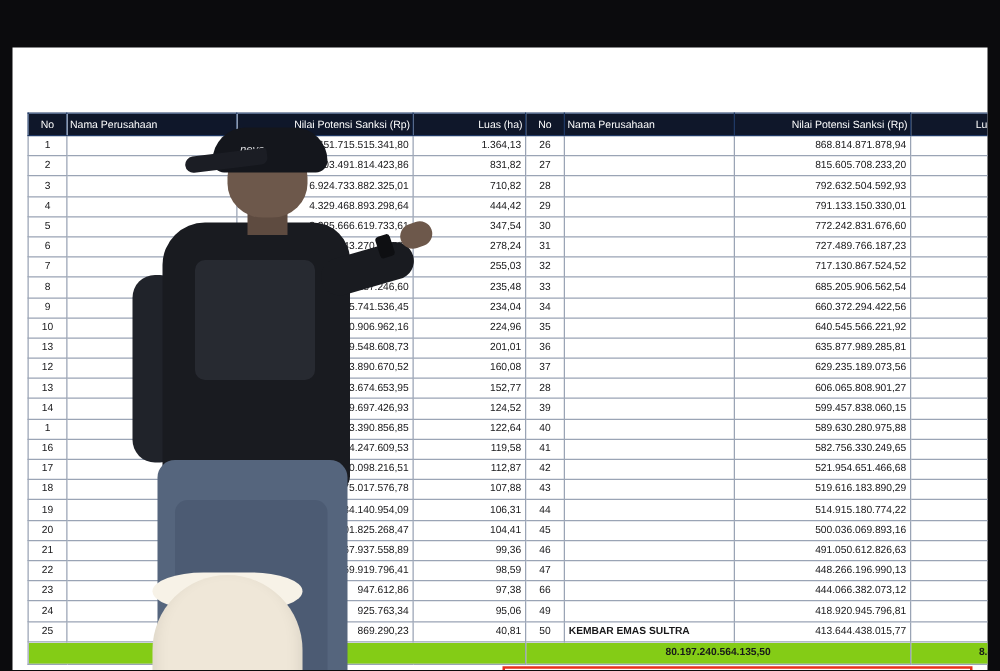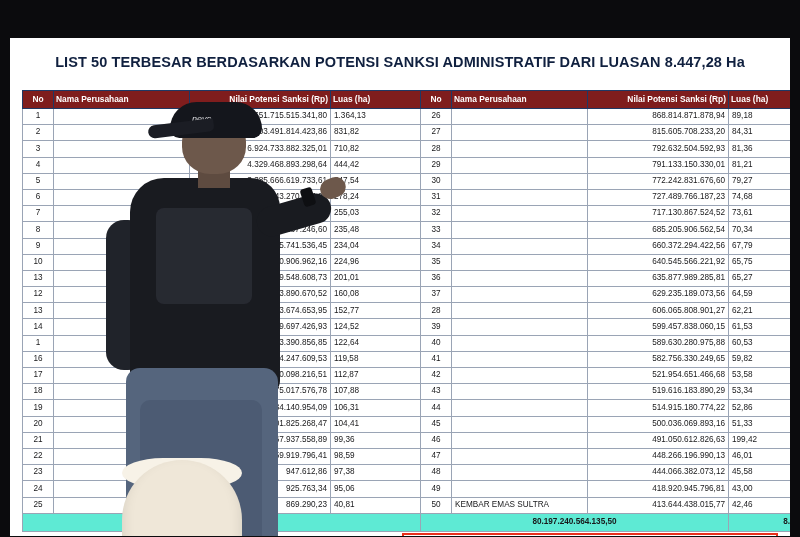--- a/index.html
+++ b/index.html
@@ -44,48 +44,48 @@
   }
   table.main {
     position: absolute;
     left: 12px;
     top: 52px;
     width: 756px;
     border-collapse: collapse;
     table-layout: fixed;
   }
   table.main th {
-    background: #7f1d1d;
+    background: #0f172a;
     color: #ffffff;
     font-size: 8.4px;
-    font-weight: bold;
+    font-weight: normal;
     border: 1px solid #1f3864;
     height: 17px;
     padding: 0 2px;
     line-height: 1.05;
     white-space: nowrap;
     overflow: hidden;
   }
   table.main td {
     font-size: 8.2px;
     color: #18181a;
     border: 1px solid #9aa4b5;
     height: 15.2px;
     padding: 0 3px;
     line-height: 1.05;
     white-space: nowrap;
     overflow: hidden;
   }
   .c-no { width: 26px; text-align: center; }
-  .c-name { width: 131px; text-align: left; }
+  .c-name { width: 131px; text-align: left; font-weight: bold; }
   .c-val { width: 136px; text-align: right; }
-  .c-luas { width: 85px; text-align: left; }
+  .c-luas { width: 85px; text-align: right; }
 
   tr.total-row td {
-    background: #5eead4;
+    background: #84cc16;
     font-weight: bold;
     border: 1px solid #9aa4b5;
     height: 17px;
   }
   .total-label { text-align: center; font-size: 9.5px; }
   .total-value { text-align: center; font-size: 9.5px; }
   .total-luas  { text-align: right;  font-size: 9.5px; }
 
   
   .highlight-box {
@@ -230,21 +230,20 @@
     box-shadow: inset 0 0 0 0 rgba(0,0,0,0);
   }
 </style>
 </head>
 <body>
 
 <div class="screen">
 
   <div class="doc">
 
-    <div class="doc-title">LIST 50 TERBESAR BERDASARKAN POTENSI SANKSI ADMINISTRATIF DARI LUASAN 8.447,28 Ha</div>
 
     <table class="main">
       <thead>
         <tr>
           <th class="c-no">No</th>
           <th class="c-name">Nama Perusahaan</th>
           <th class="c-val">Nilai Potensi Sanksi (Rp)</th>
           <th class="c-luas">Luas (ha)</th>
           <th class="c-no">No</th>
           <th class="c-name">Nama Perusahaan</th>
@@ -471,21 +470,21 @@
             <td class="c-no">47</td>
             <td class="c-name"></td>
             <td class="c-val">448.266.196.990,13</td>
             <td class="c-luas">46,01</td>
           </tr>
           <tr>
             <td class="c-no">23</td>
             <td class="c-name"></td>
             <td class="c-val">947.612,86</td>
             <td class="c-luas">97,38</td>
-            <td class="c-no">48</td>
+            <td class="c-no">66</td>
             <td class="c-name"></td>
             <td class="c-val">444.066.382.073,12</td>
             <td class="c-luas">45,58</td>
           </tr>
           <tr>
             <td class="c-no">24</td>
             <td class="c-name"></td>
             <td class="c-val">925.763,34</td>
             <td class="c-luas">95,06</td>
             <td class="c-no">49</td>

